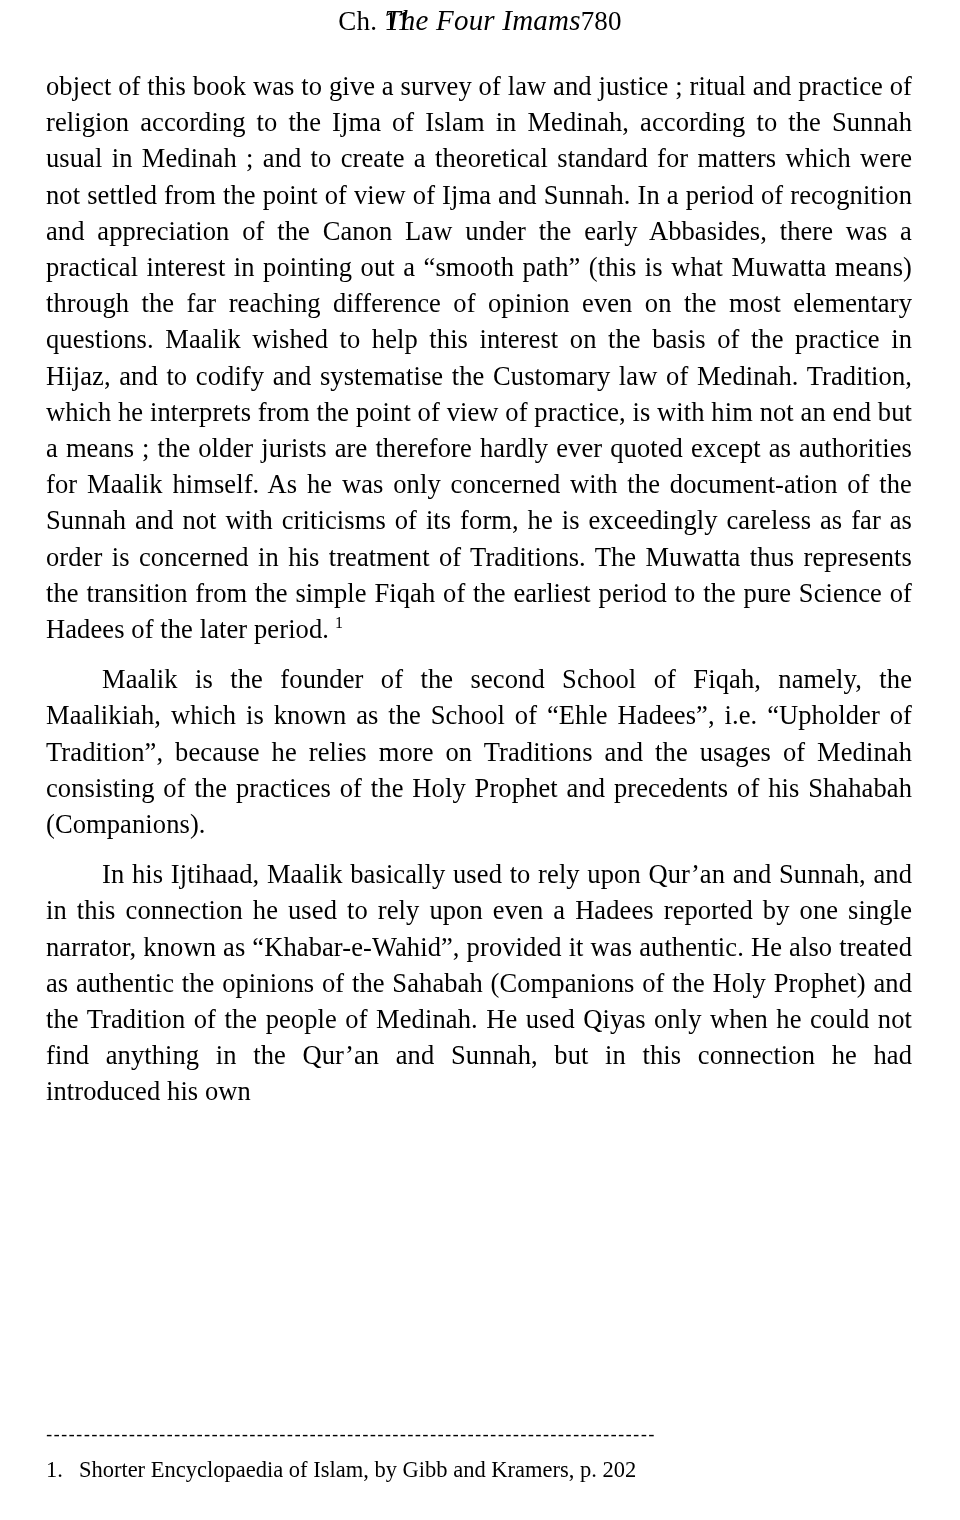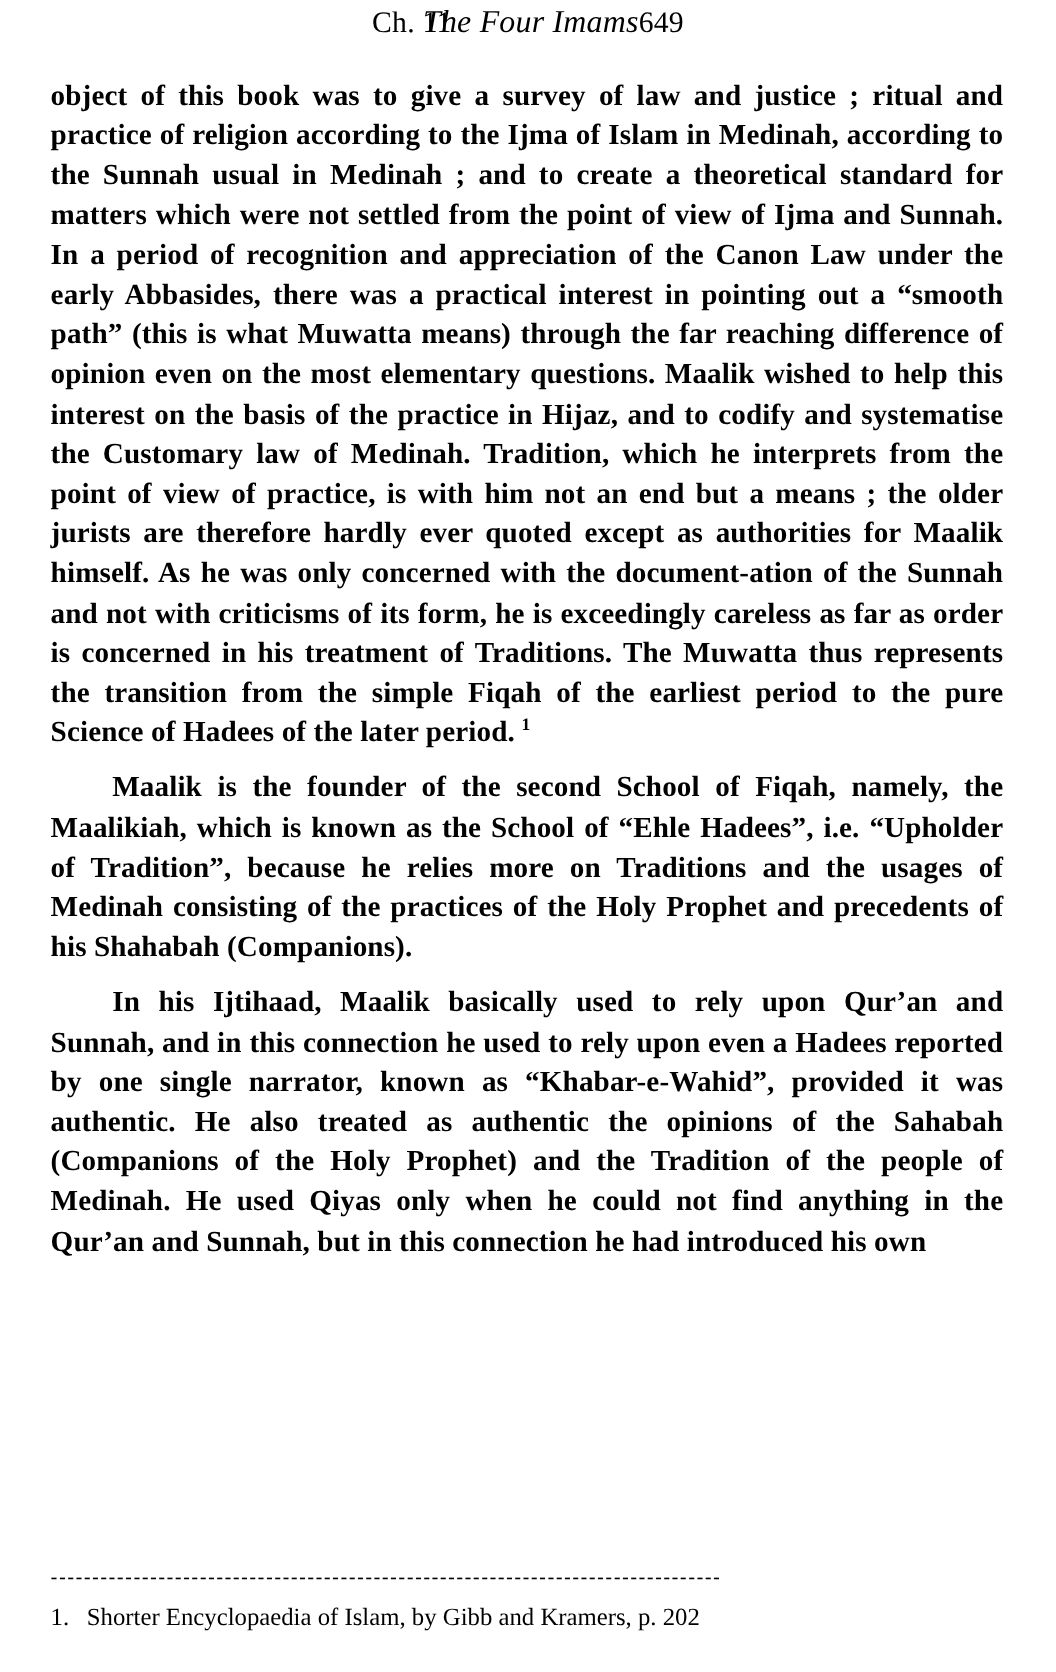--- a/index.html
+++ b/index.html
@@ -47,21 +47,20 @@
     padding: 0 48px 0 46px;
     margin-top: 22px;
   }
   p.para {
     margin: 0;
     font-size: 26.5px;
     line-height: 36.2px;
     text-align: justify;
     text-justify: inter-word;
     letter-spacing: 0.1px;
-    font-weight: bold;
   }
   p.para + p.para {
     margin-top: 14px;
   }
   p.indent {
     text-indent: 56px;
   }
   .fn-sup {
     font-size: 16px;
     vertical-align: super;
@@ -95,21 +94,21 @@
   .fn-text { flex: 1 1 auto; }
 </style>
 </head>
 <body>
 
 <div class="page">
 
   <div class="running-head">
     <div class="rh-left">Ch. 11</div>
     <div class="rh-center">The Four Imams</div>
-    <div class="rh-right">649</div>
+    <div class="rh-right">780</div>
   </div>
 
   <div class="body-col">
     <p class="para"><span>object of this book was to give a survey of law and justice ; ritual and practice of religion according to the Ijma of Islam in Medinah, according to the Sunnah usual in Medinah ; and to create a theoretical standard for matters which were not settled from the point of view of Ijma and Sunnah. In a period of recognition and appreciation of the Canon Law under the early Abbasides, there was a practical interest in pointing out a “smooth path” (this is what Muwatta means) through the far reaching difference of opinion even on the most elementary questions. Maalik wished to help this interest on the basis of the practice in Hijaz, and to codify and systematise the Customary law of Medinah. Tradition, which he interprets from the point of view of practice, is with him not an end but a means ; the older jurists are therefore hardly ever quoted except as authorities for Maalik himself. As he was only concerned with the document-ation of the Sunnah and not with criticisms of its form, he is exceedingly careless as far as order is concerned in his treatment of Traditions. The Muwatta thus represents the transition from the simple Fiqah of the earliest period to the pure Science of Hadees of the later period.</span><span class="fn-sup">1</span></p>
     <p class="para indent">Maalik is the founder of the second School of Fiqah, namely, the Maalikiah, which is known as the School of “Ehle Hadees”, i.e. “Upholder of Tradition”, because he relies more on Traditions and the usages of Medinah consisting of the practices of the Holy Prophet and precedents of his Shahabah (Companions).</p>
     <p class="para indent">In his Ijtihaad, Maalik basically used to rely upon Qur’an and Sunnah, and in this connection he used to rely upon even a Hadees reported by one single narrator, known as “Khabar-e-Wahid”, provided it was authentic. He also treated as authentic the opinions of the Sahabah (Companions of the Holy Prophet) and the Tradition of the people of Medinah. He used Qiyas only when he could not find anything in the Qur’an and Sunnah, but in this connection he had introduced his own</p>
   </div>
 
   <div class="footnote-wrap">
     <div class="fn-rule">---------------------------------------------------------------------------------</div>

